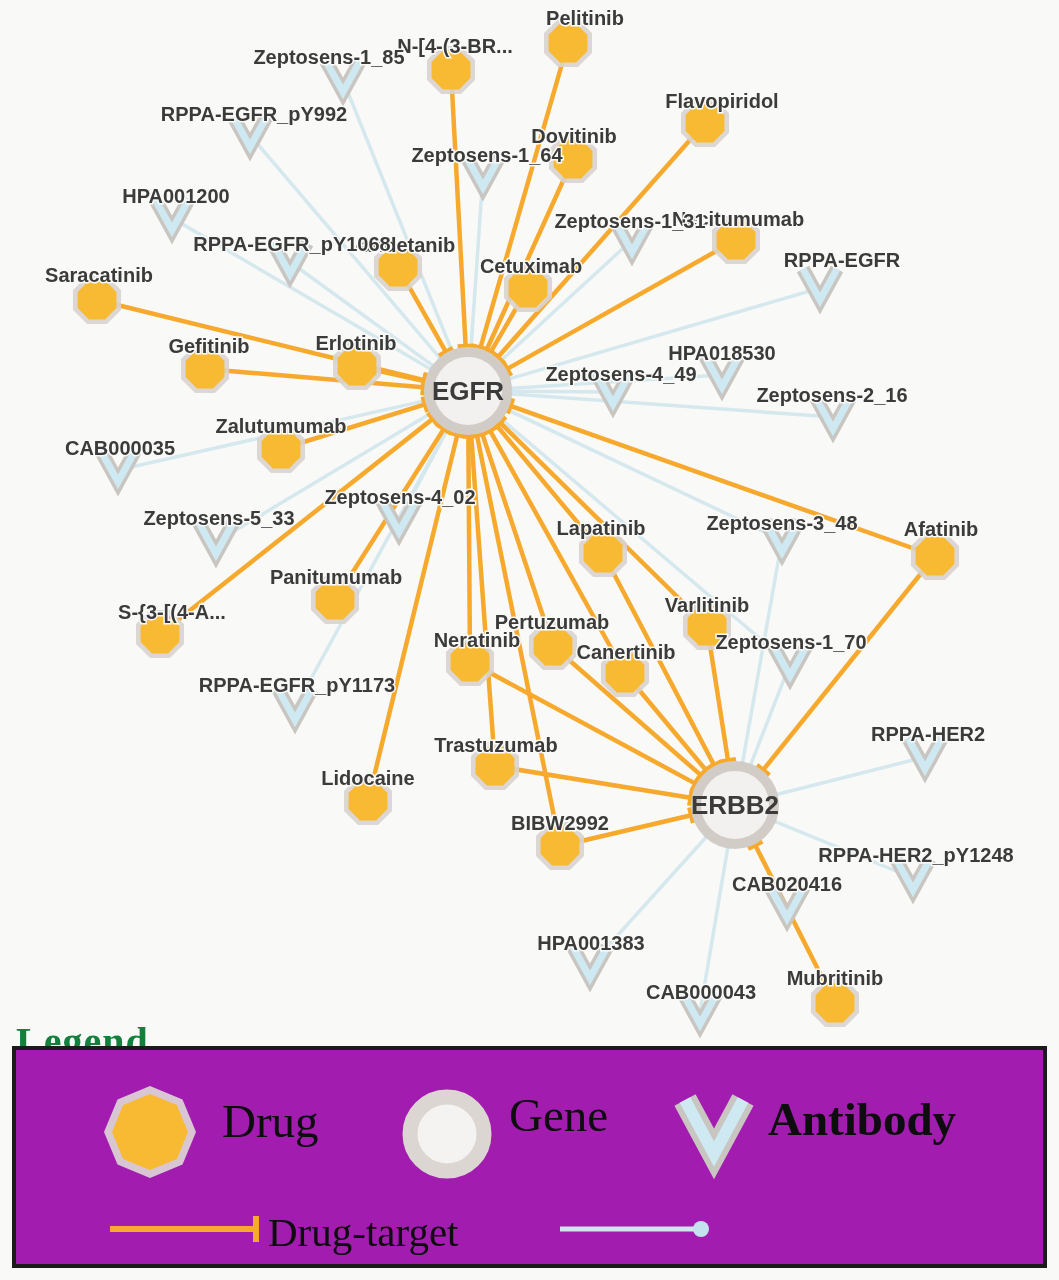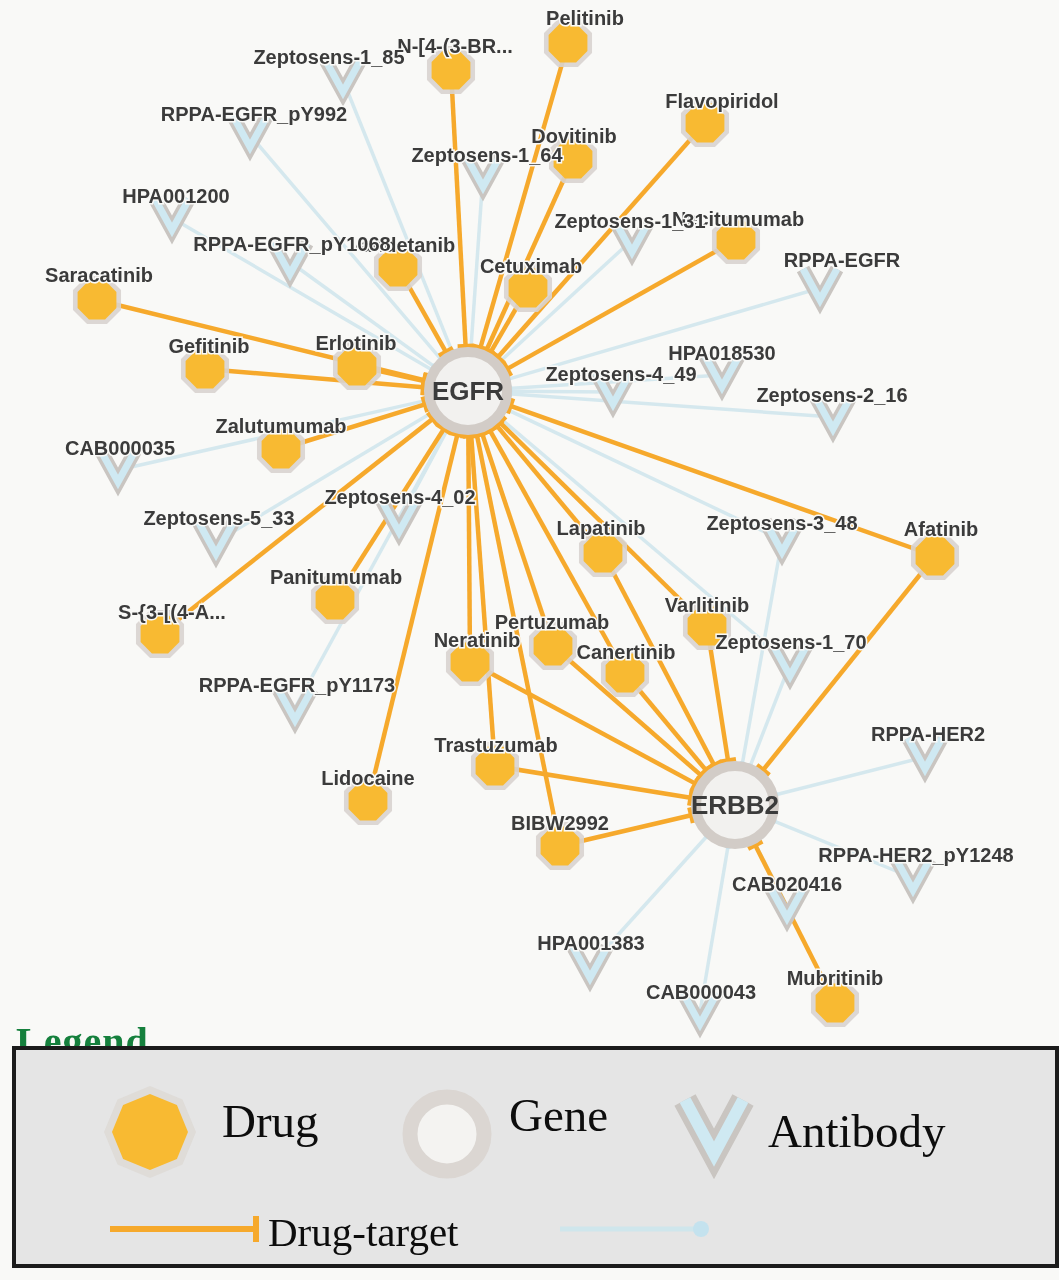--- a/index.html
+++ b/index.html
@@ -9,21 +9,21 @@
   }
   svg text{user-select:none;}
   .net{position:absolute;left:0;top:0;}
   .legend-title{
     position:absolute;left:16px;top:986px;
     font-family:"Liberation Serif","DejaVu Serif",serif;
     font-weight:bold;font-size:40px;color:#15803d;letter-spacing:1px;margin-top:32px;
   }
   .legend-box{
     position:absolute;left:12px;top:1046px;width:1027px;height:214px;
-    border:4px solid #1b1b1b;background:#e5e5e5;padding-left:12px;
+    border:4px solid #1b1b1b;background:#a21caf;
   }
   .legend-box .item-label{
     position:absolute;font-family:"Liberation Serif","DejaVu Serif",serif;
     color:#0d0d0d;white-space:nowrap;
   }
   .lbl-big{font-size:47px;}
   .lbl-mid{font-size:41px;}
   .licon{position:absolute;}
 </style>
 </head>
@@ -390,21 +390,21 @@
 
     <svg class="licon" style="left:381px;top:34px;" width="100" height="100" viewBox="0 0 100 100">
       <circle cx="50" cy="50" r="37" fill="#f4f3f1" stroke="#dbd6d2" stroke-width="15"></circle>
     </svg>
     <span class="item-label lbl-big" style="left:493px;top:38px;">Gene</span>
 
     <svg class="licon" style="left:641px;top:22px;" width="115" height="115" viewBox="0 0 115 115">
       <polyline points="28,28 57,82 86,28" fill="none" stroke="#c9c5c1" stroke-width="24" stroke-linejoin="miter" stroke-miterlimit="6"></polyline>
       <polyline points="28,28 57,82 86,28" fill="none" stroke="#cfe9f2" stroke-width="12" stroke-linejoin="miter" stroke-miterlimit="6"></polyline>
     </svg>
-    <span class="item-label lbl-big" style="left:752px;top:54px;">Antibody</span>
+    <span class="item-label lbl-big" style="left:752px;top:42px;font-weight:bold;">Antibody</span>
 
     <svg class="licon" style="left:90px;top:158px;" width="170" height="42" viewBox="0 0 170 42">
       <line x1="4" y1="21" x2="150" y2="21" stroke="#F6A92C" stroke-width="6"></line>
       <line x1="150" y1="8" x2="150" y2="34" stroke="#F6A92C" stroke-width="6"></line>
     </svg>
     <span class="item-label lbl-mid" style="left:252px;top:158px;">Drug-target</span>
 
     <svg class="licon" style="left:540px;top:158px;" width="170" height="42" viewBox="0 0 170 42">
       <line x1="4" y1="21" x2="142" y2="21" stroke="#cfe6ec" stroke-width="5"></line>
       <circle cx="145" cy="21" r="8" fill="#c4e2ee"></circle>

